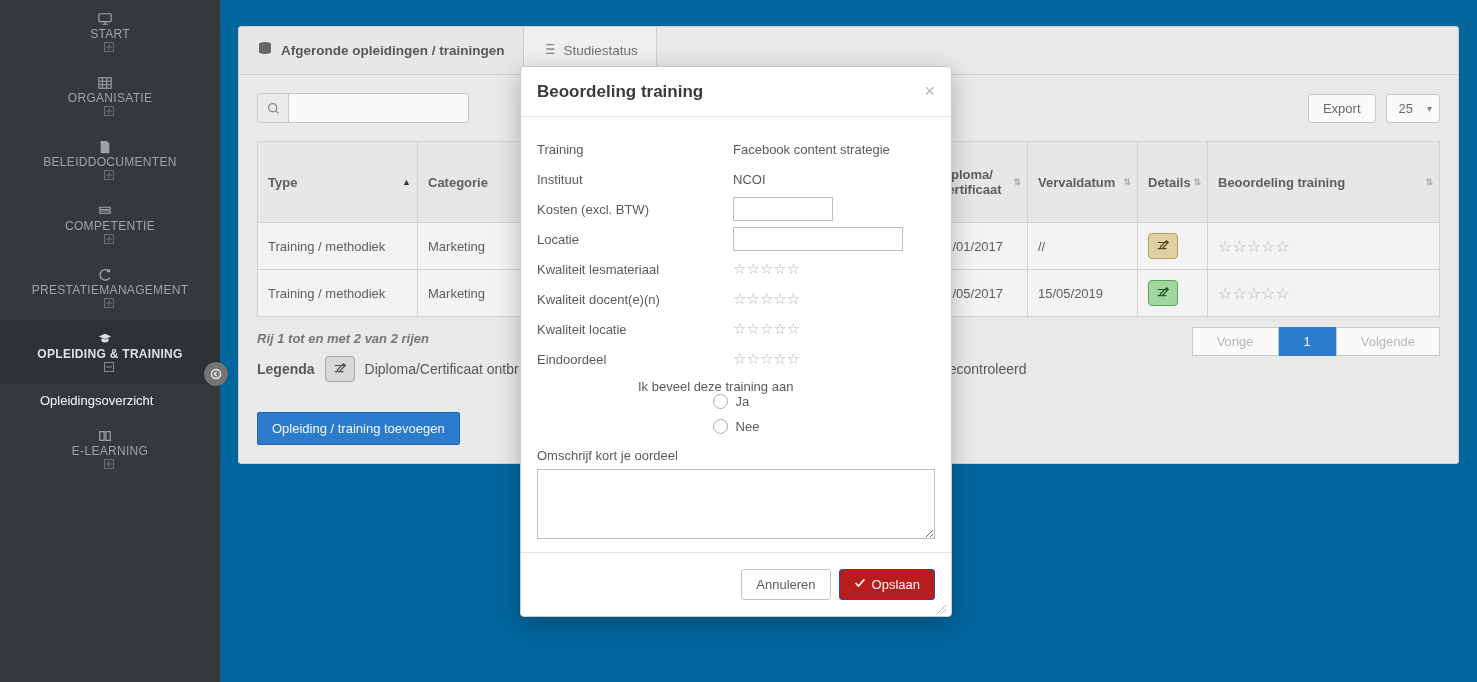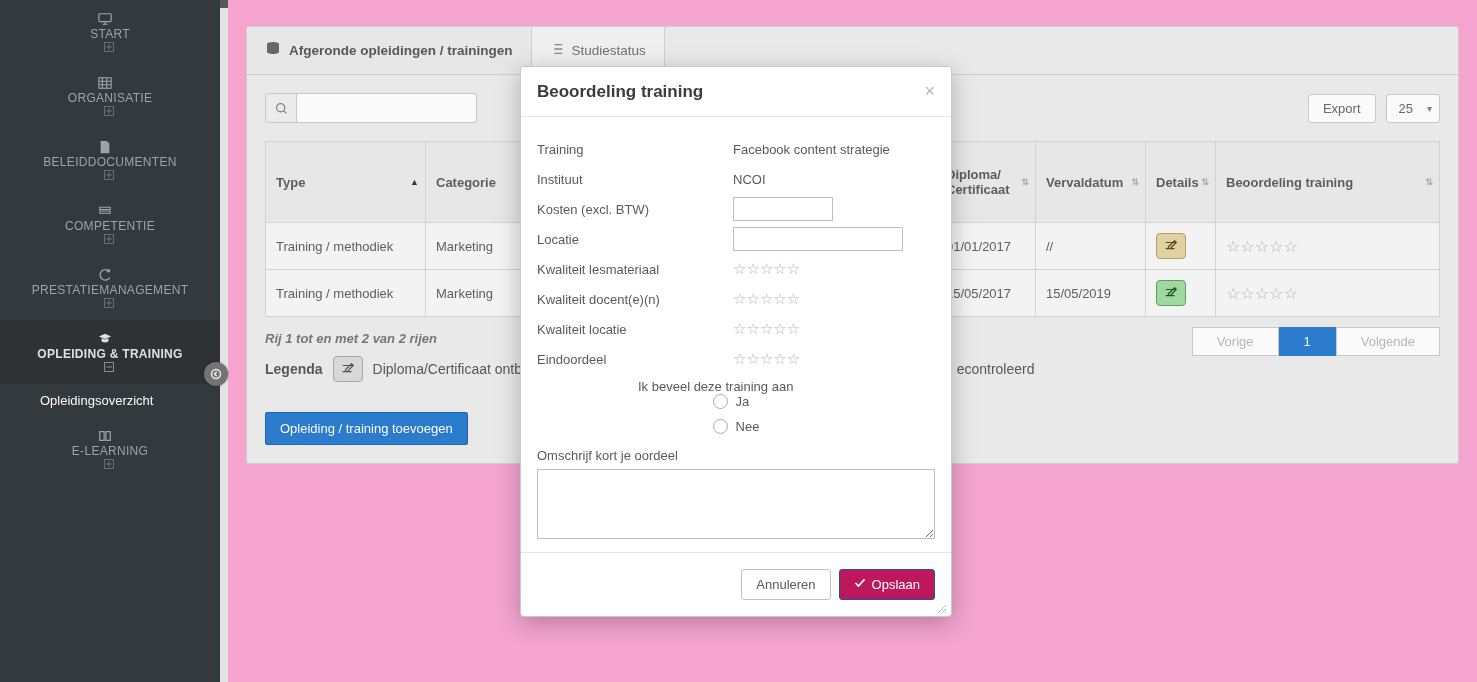--- a/index.html
+++ b/index.html
@@ -84,22 +84,21 @@
   color: #eee;
   cursor: pointer;
   box-shadow: 0 0 2px rgba(0,0,0,0.4);
 }
 
 
 .main {
   position: absolute;
   left: 220px; top: 0; right: 0; bottom: 0;
   padding: 18px;
-  background: #f9a8d4;
-  margin-left: 8px;
+  background: #0369a1;
 }
 .topbar-bg {
   position: absolute;
   left: 220px; top: 0; right: 0; height: 8px;
   background: #5a5a5a;
 }
 .panel {
   background: #eeeeee;
   border: 1px solid #d4d4d4;
   border-radius: 3px;
@@ -384,21 +383,21 @@
   border-radius: 3px;
   font-size: 13px;
   cursor: pointer;
 }
 .btn-default {
   background: #fff;
   border: 1px solid #c2c2c2;
   color: #5a5a5a;
 }
 .btn-primary {
-  background: #be185d;
+  background: #b91c1c;
   border: 1px solid #1a568f;
   color: #fff;
   display: inline-flex;
   align-items: center;
   gap: 6px;
 }
 .modal-resize {
   position: absolute;
   right: 2px; bottom: 2px;
   width: 12px; height: 12px;

